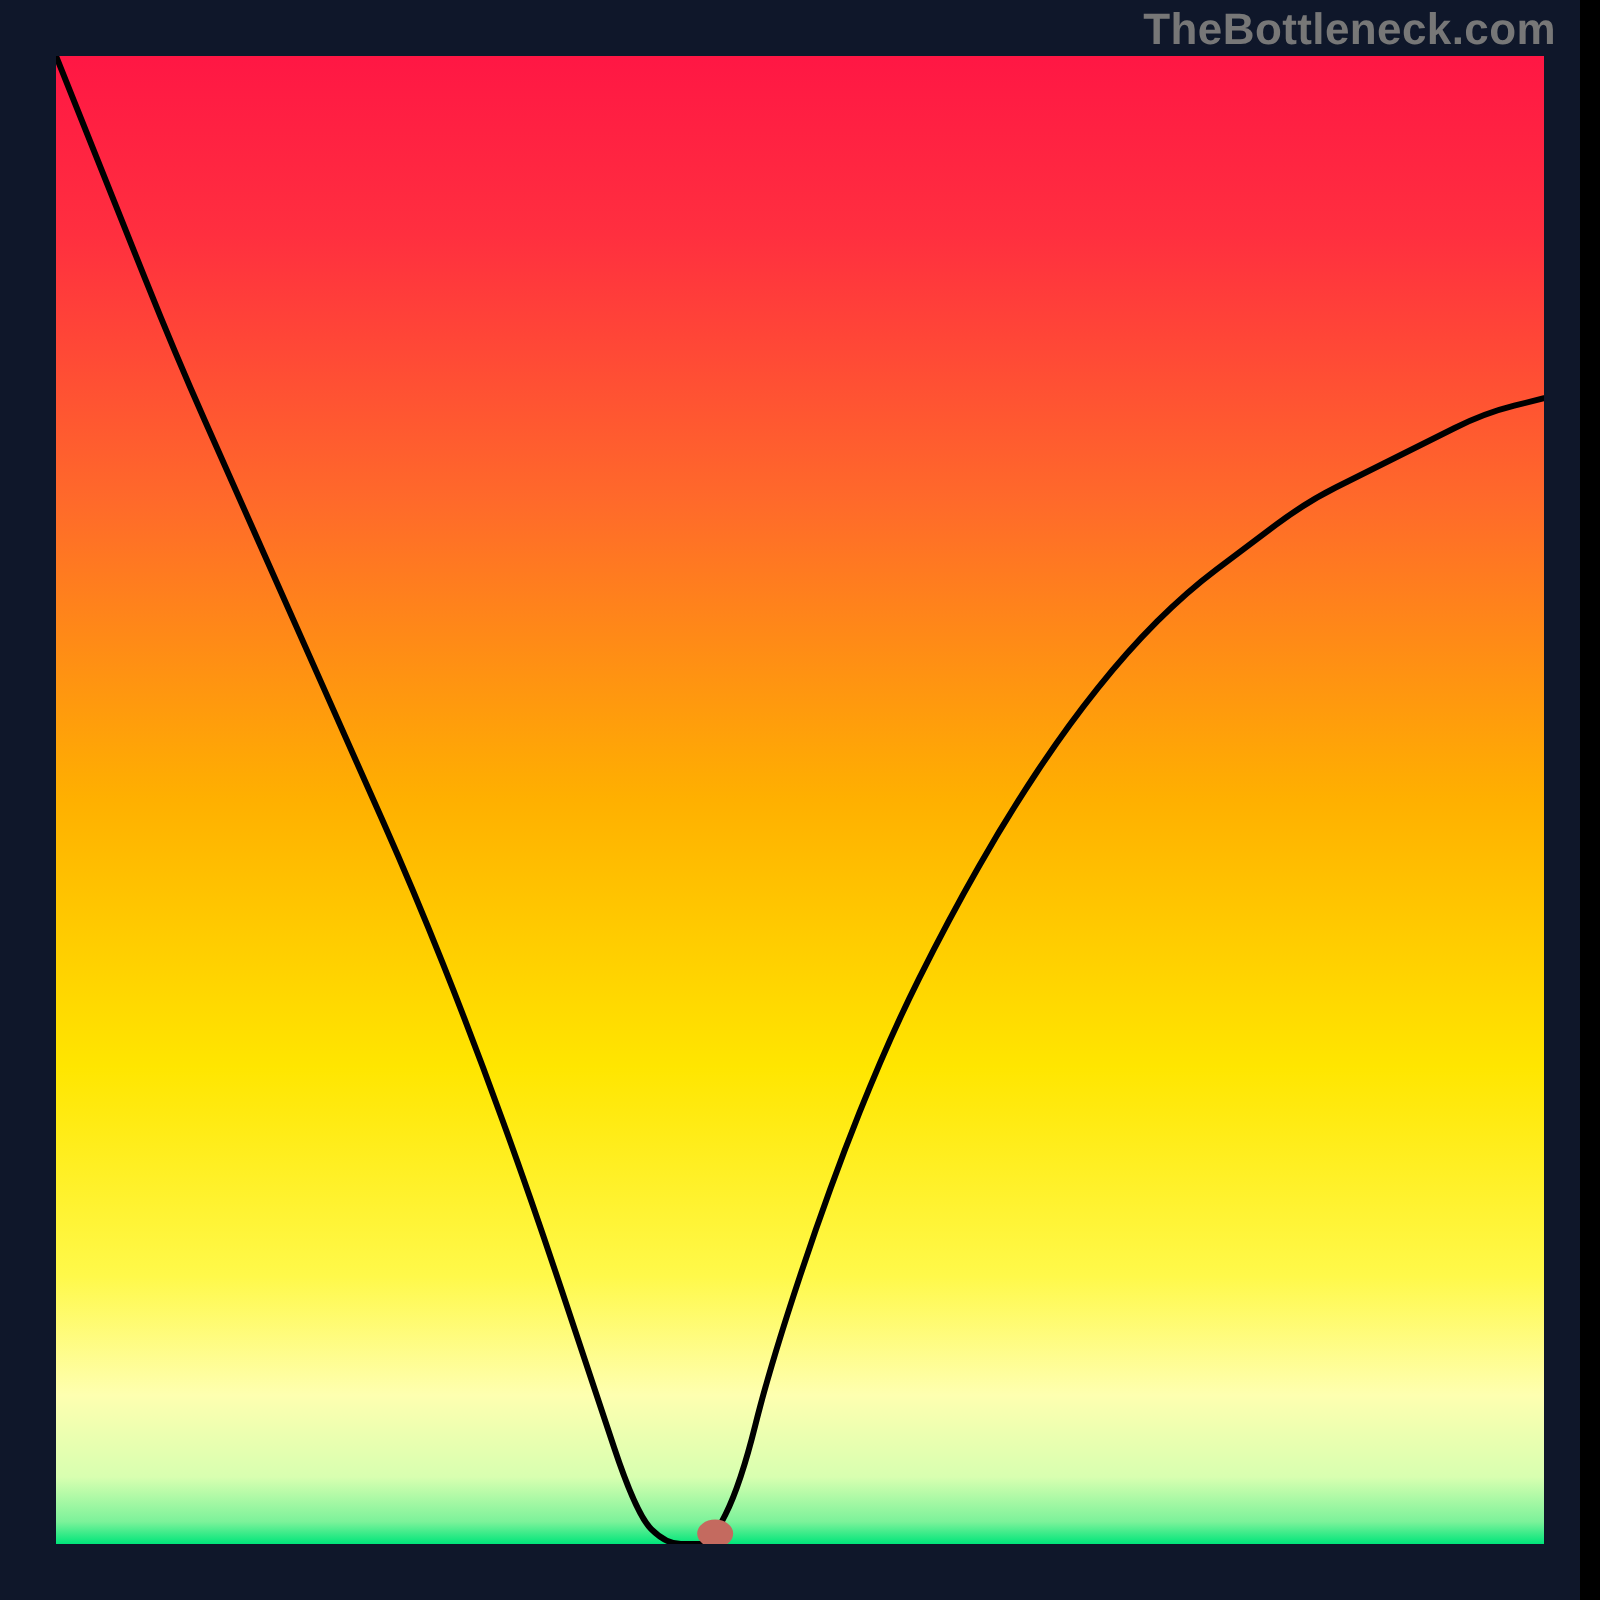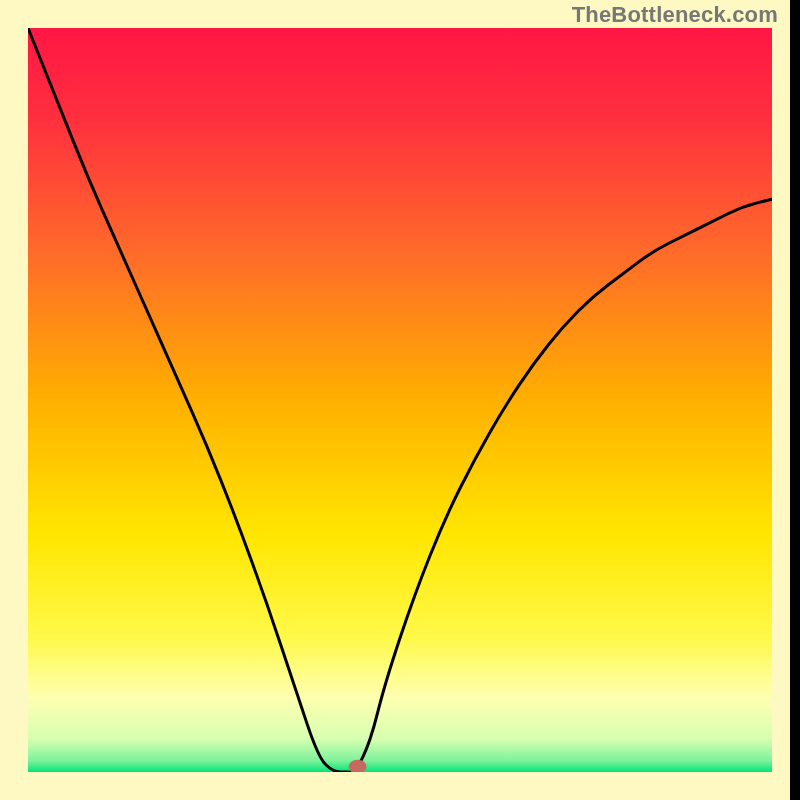--- a/index.html
+++ b/index.html
@@ -8,21 +8,21 @@
     width: 800px;
     height: 800px;
     background: #000;
     font-family: Arial, Helvetica, sans-serif;
     overflow: hidden;
   }
   .frame {
     position: relative;
     width: 790px;
     height: 800px;
-    background: #fef9c3;
+    background: #0f172a;
   }
   .watermark {
     position: absolute;
     top: 2px;
     right: 12px;
     color: #777;
     font-size: 22px;
     font-weight: 600;
     letter-spacing: 0.2px;
     z-index: 5;

